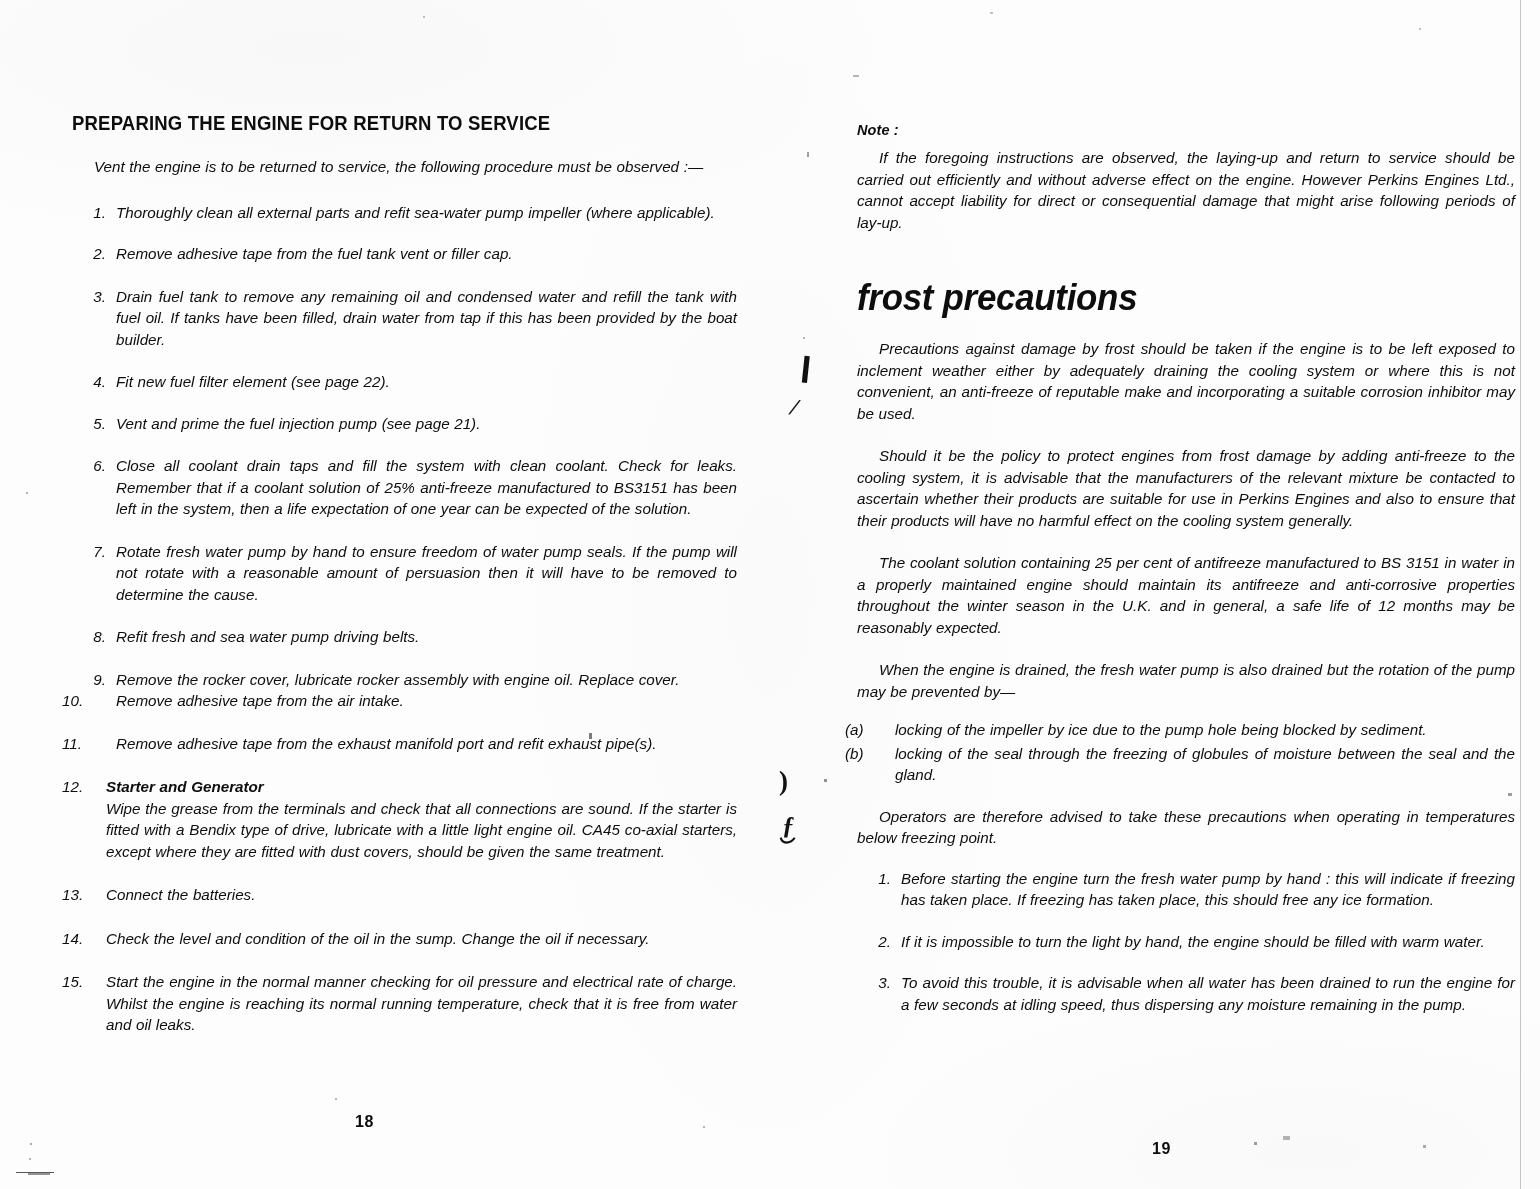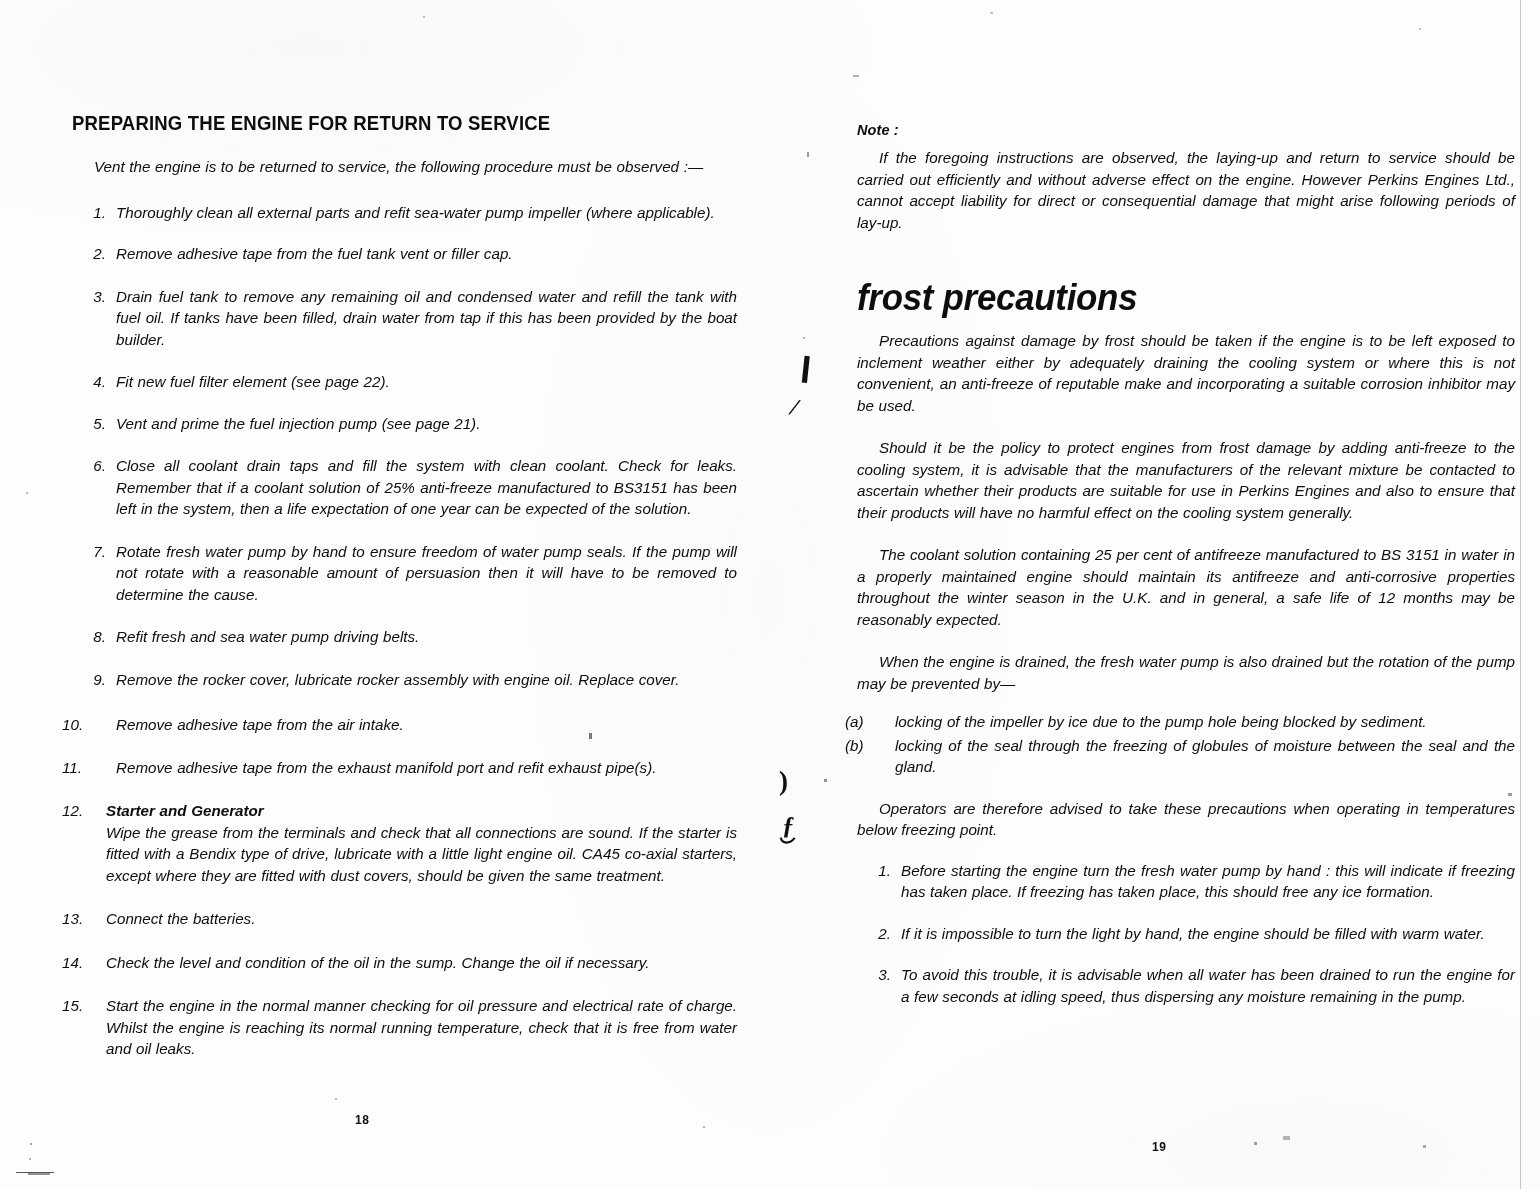--- a/index.html
+++ b/index.html
@@ -111,21 +111,21 @@
   .li .txt.last { text-align: left; }
   .li .sub {
     display: block;
     font-weight: bold;
     text-align: left;
   }
 
   
   .folio {
     position: absolute;
-    font-size: 12px;
+    font-size: 16px;
     font-weight: bold;
     letter-spacing: 0.5px;
   }
   .folio-left  { left: 355px;  top: 1113px; }
   .folio-right { left: 1152px; top: 1140px; }
 
   
   .speck {
     position: absolute;
     background: #101010;
@@ -205,21 +205,21 @@
       <li class="li scan" style="margin-top:21px;">
         <span class="marker">8.</span>
         <span class="txt last">Refit fresh and sea water pump driving belts.</span>
       </li>
 
       <li class="li scan" style="margin-top:21px;">
         <span class="marker">9.</span>
         <span class="txt">Remove the rocker cover, lubricate rocker assembly with engine oil.  Replace cover.</span>
       </li>
 
-      <li class="li scan" style="margin-top:24px;">
+      <li class="li scan" style="">
         <span class="marker wide" style="left:-10px;">10.</span>
         <span class="txt last">Remove adhesive tape from the air intake.</span>
       </li>
 
       <li class="li scan" style="margin-top:21px;">
         <span class="marker wide" style="left:-10px;">11.</span>
         <span class="txt last">Remove adhesive tape from the exhaust manifold port and refit exhaust pipe(s).</span>
       </li>
 
       <li class="li scan" style="margin-top:22px;">
@@ -252,21 +252,21 @@
 
   <div class="col col-right" style="top:122px;">
     <div class="note-label scan">Note :</div>
     <p class="body indent scan" style="margin-top:9px;">If the foregoing instructions are observed, the laying-up and return to service should be carried out efficiently and without adverse effect on the engine. However Perkins Engines Ltd., cannot accept liability for direct or consequential damage that might arise following periods of lay-up.</p>
   </div>
 
   <div class="col col-right" style="top:280px;">
 
     <h1 class="big-head scan">frost precautions</h1>
 
-    <p class="body indent scan" style="margin-top:14px;">Precautions against damage by frost should be taken if the engine is to be left exposed to inclement weather either by adequately draining the cooling system or where this is not convenient, an anti-freeze of reputable make and incorporating a suitable corrosion inhibitor may be used.</p>
+    <p class="body indent scan" style="margin-top:22px;">Precautions against damage by frost should be taken if the engine is to be left exposed to inclement weather either by adequately draining the cooling system or where this is not convenient, an anti-freeze of reputable make and incorporating a suitable corrosion inhibitor may be used.</p>
 
     <p class="body indent scan" style="margin-top:21px;">Should it be the policy to protect engines from frost damage by adding anti-freeze to the cooling system, it is advisable that the manufacturers of the relevant mixture be contacted to ascertain whether their products are suitable for use in Perkins Engines and also to ensure that their products will have no harmful effect on the cooling system generally.</p>
 
 
     <p class="body indent scan" style="margin-top:21px;">The coolant solution containing 25 per cent of antifreeze manufactured to BS 3151 in water in a properly maintained engine should maintain its antifreeze and anti-corrosive properties throughout the winter season in the U.K. and in general, a safe life of 12 months may be reasonably expected.</p>
 
 
     <p class="body indent scan" style="margin-top:21px;">When the engine is drained, the fresh water pump is also drained but the rotation of the pump may be prevented by—</p>
 
     <ul class="letlist" style="margin-top:17px;">

